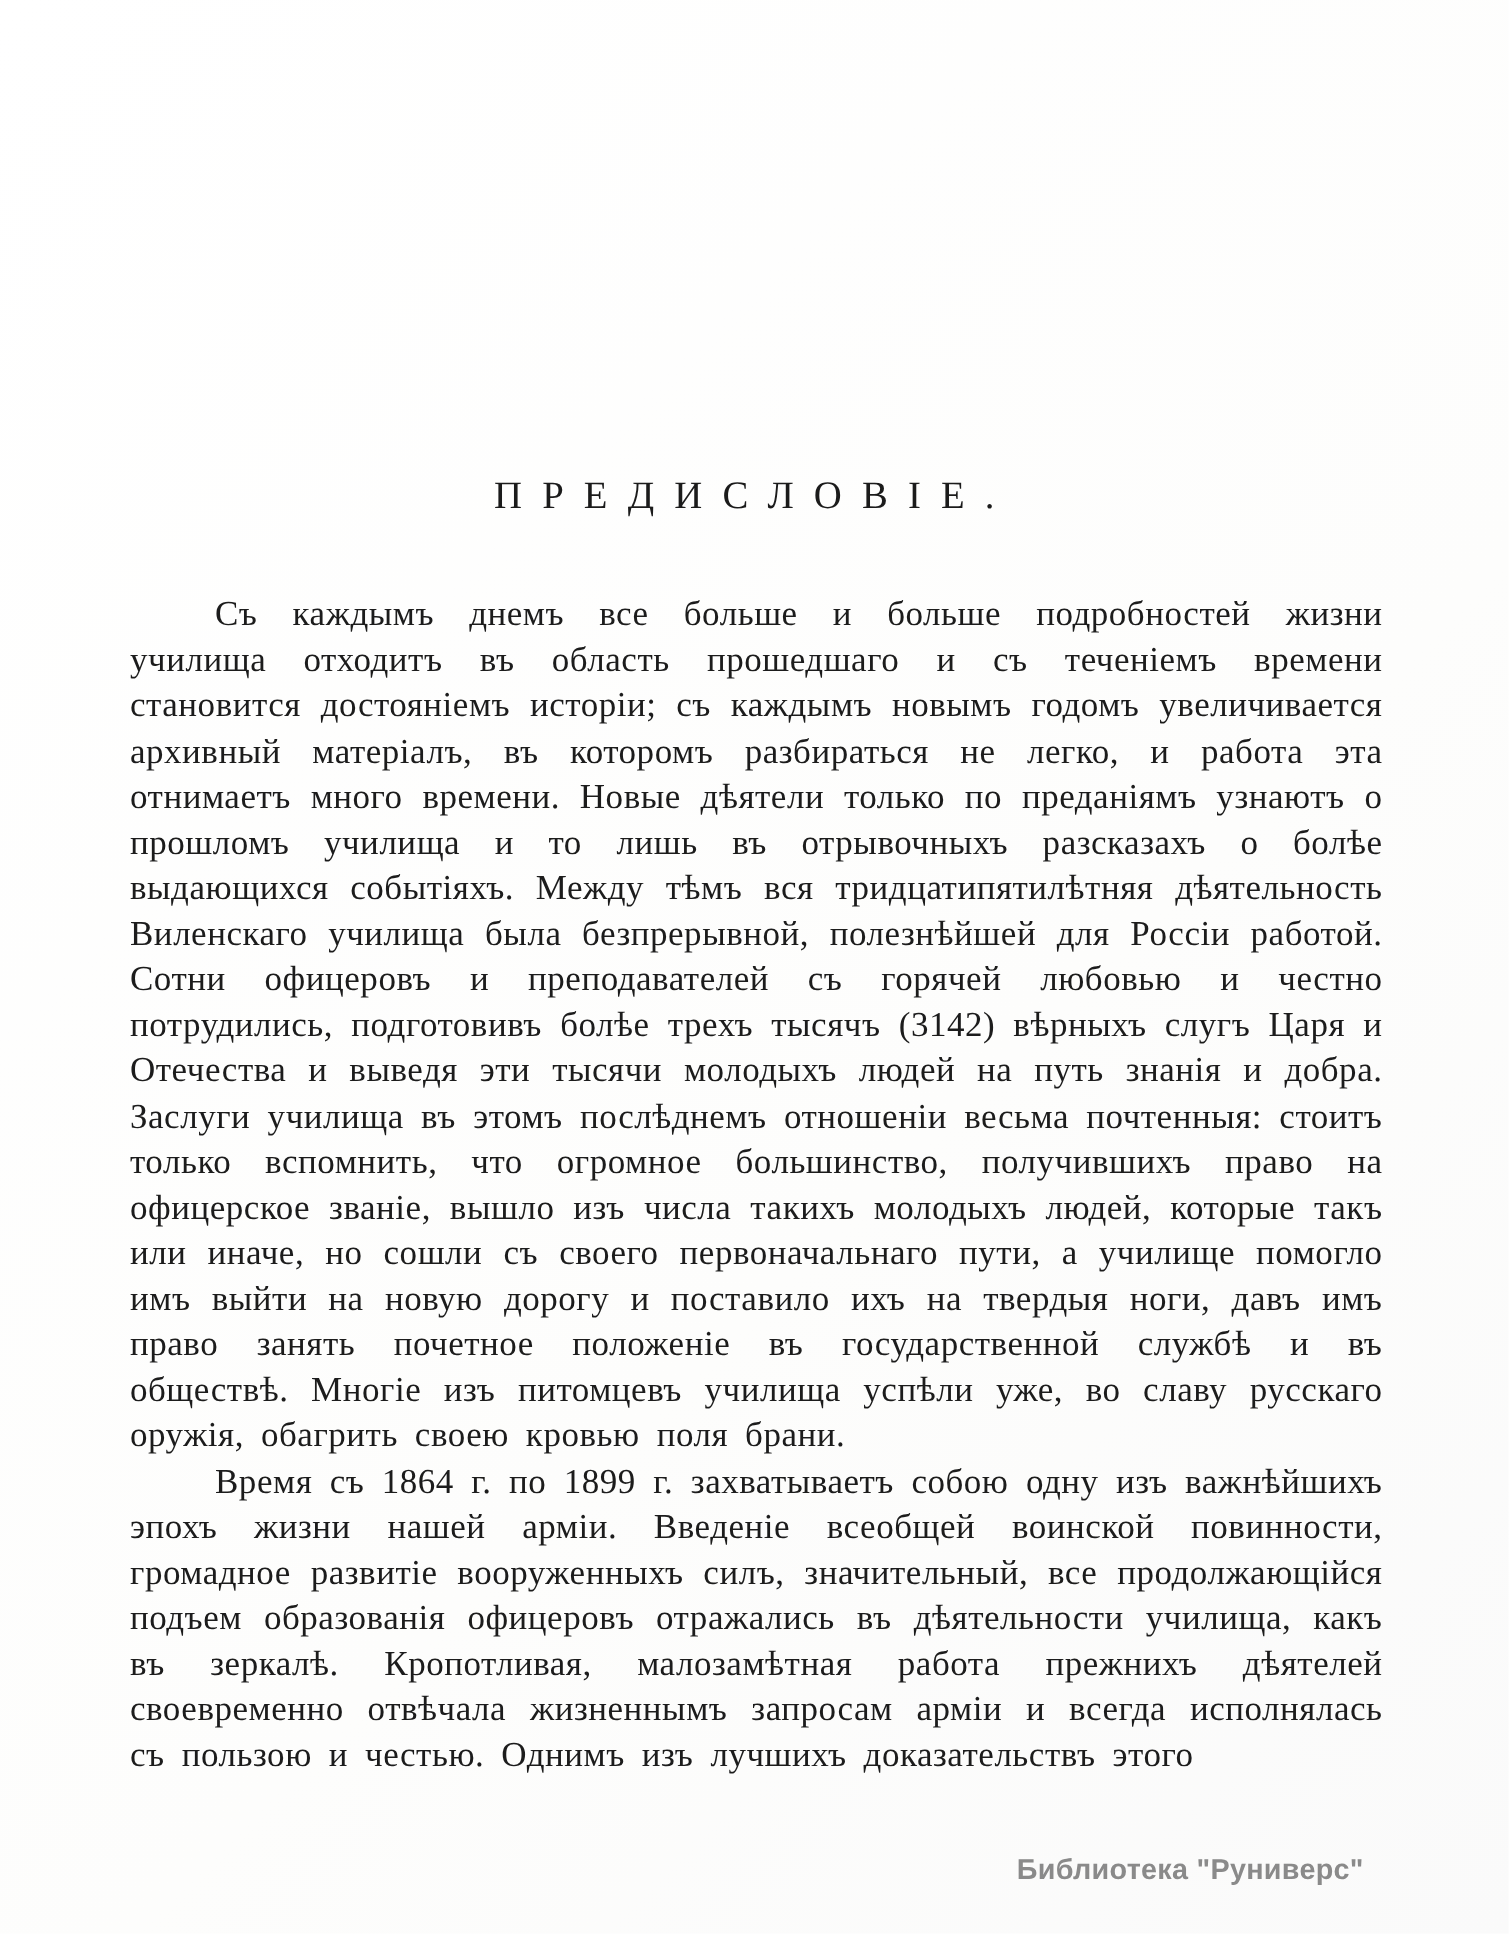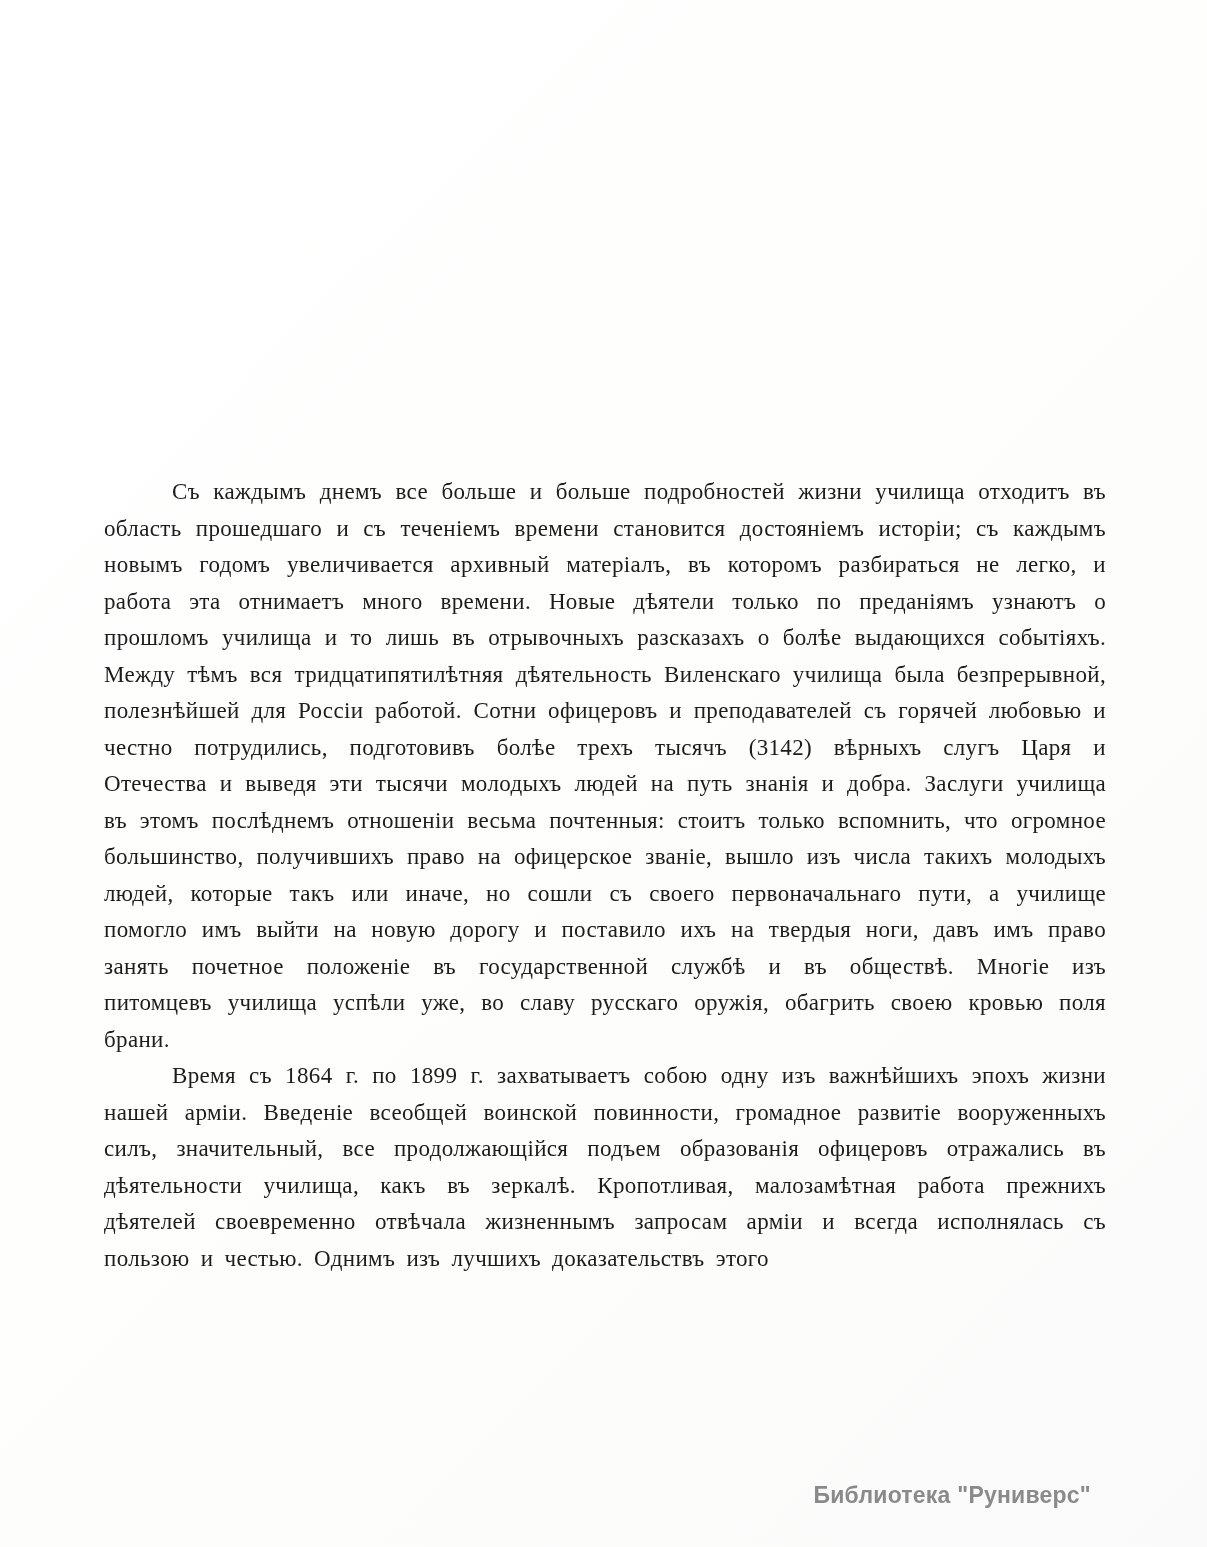--- a/index.html
+++ b/index.html
@@ -31,21 +31,21 @@
   }
 
   .body-text {
     position: absolute;
     top: 474px;
     left: 104px;
     width: 1002px;
   }
 
   .body-text p {
-    font-size: 23px;
+    font-size: 28px;
     line-height: 36.5px;
     text-align: justify;
     text-indent: 68px;
     letter-spacing: 0.015em;
     word-spacing: 0.22em;
     color: #1c1c1c;
   }
 
   .watermark {
     position: absolute;
@@ -56,20 +56,21 @@
     font-weight: 700;
     color: #8a8a8a;
     letter-spacing: 0.01em;
   }
 </style>
 </head>
 <body>
 
 <div class="page">
 
+  <h1 class="page-title">ПРЕДИСЛОВІЕ.</h1>
 
   <div class="body-text">
     <p>Съ каждымъ днемъ все больше и больше подробностей жизни училища отходитъ въ область прошедшаго и съ теченіемъ времени становится достояніемъ исторіи; съ каждымъ новымъ годомъ увеличивается архивный матеріалъ, въ которомъ разбираться не легко, и работа эта отнимаетъ много времени. Новые дѣятели только по преданіямъ узнаютъ о прошломъ училища и то лишь въ отрывочныхъ разсказахъ о болѣе выдающихся событіяхъ. Между тѣмъ вся тридцатипятилѣтняя дѣятельность Виленскаго училища была безпрерывной, полезнѣйшей для Россіи работой. Сотни офицеровъ и преподавателей съ горячей любовью и честно потрудились, подготовивъ болѣе трехъ тысячъ (3142) вѣрныхъ слугъ Царя и Отечества и выведя эти тысячи молодыхъ людей на путь знанія и добра. Заслуги училища въ этомъ послѣднемъ отношеніи весьма почтенныя: стоитъ только вспомнить, что огромное большинство, получившихъ право на офицерское званіе, вышло изъ числа такихъ молодыхъ людей, которые такъ или иначе, но сошли съ своего первоначальнаго пути, а училище помогло имъ выйти на новую дорогу и поставило ихъ на твердыя ноги, давъ имъ право занять почетное положеніе въ государственной службѣ и въ обществѣ. Многіе изъ питомцевъ училища успѣли уже, во славу русскаго оружія, обагрить своею кровью поля брани.</p>
     <p>Время съ 1864 г. по 1899 г. захватываетъ собою одну изъ важнѣйшихъ эпохъ жизни нашей арміи. Введеніе всеобщей воинской повинности, громадное развитіе вооруженныхъ силъ, значительный, все продолжающійся подъем образованія офицеровъ отражались въ дѣятельности училища, какъ въ зеркалѣ. Кропотливая, малозамѣтная работа прежнихъ дѣятелей своевременно отвѣчала жизненнымъ запросам арміи и всегда исполнялась съ пользою и честью. Однимъ изъ лучшихъ доказательствъ этого</p>
   </div>
 
   <div class="watermark">Библиотека "Руниверс"</div>
 
 </div>
 

